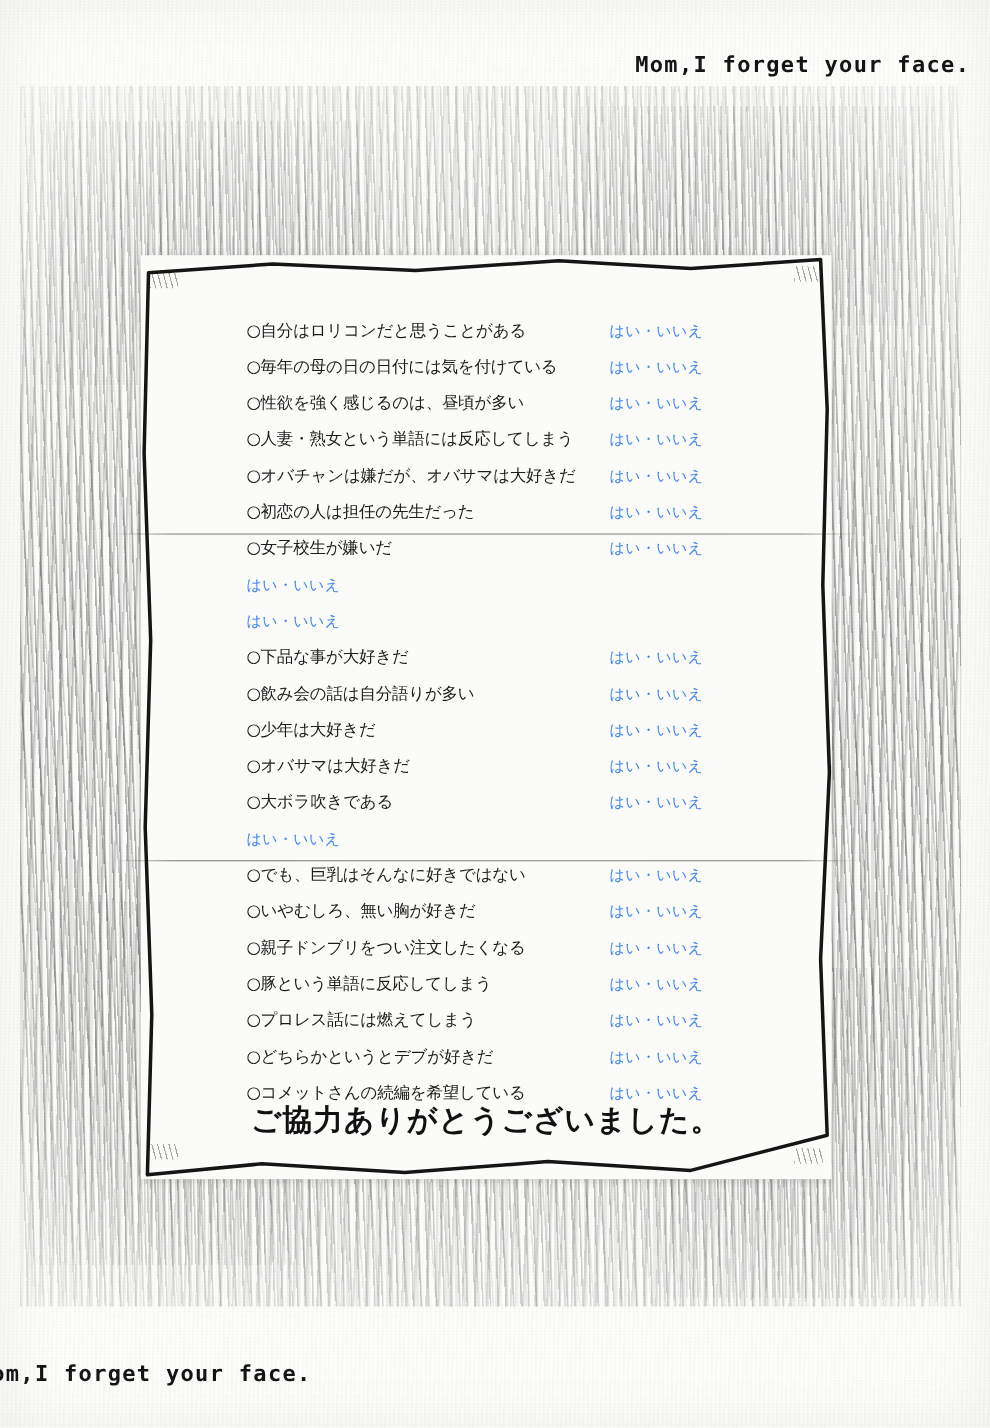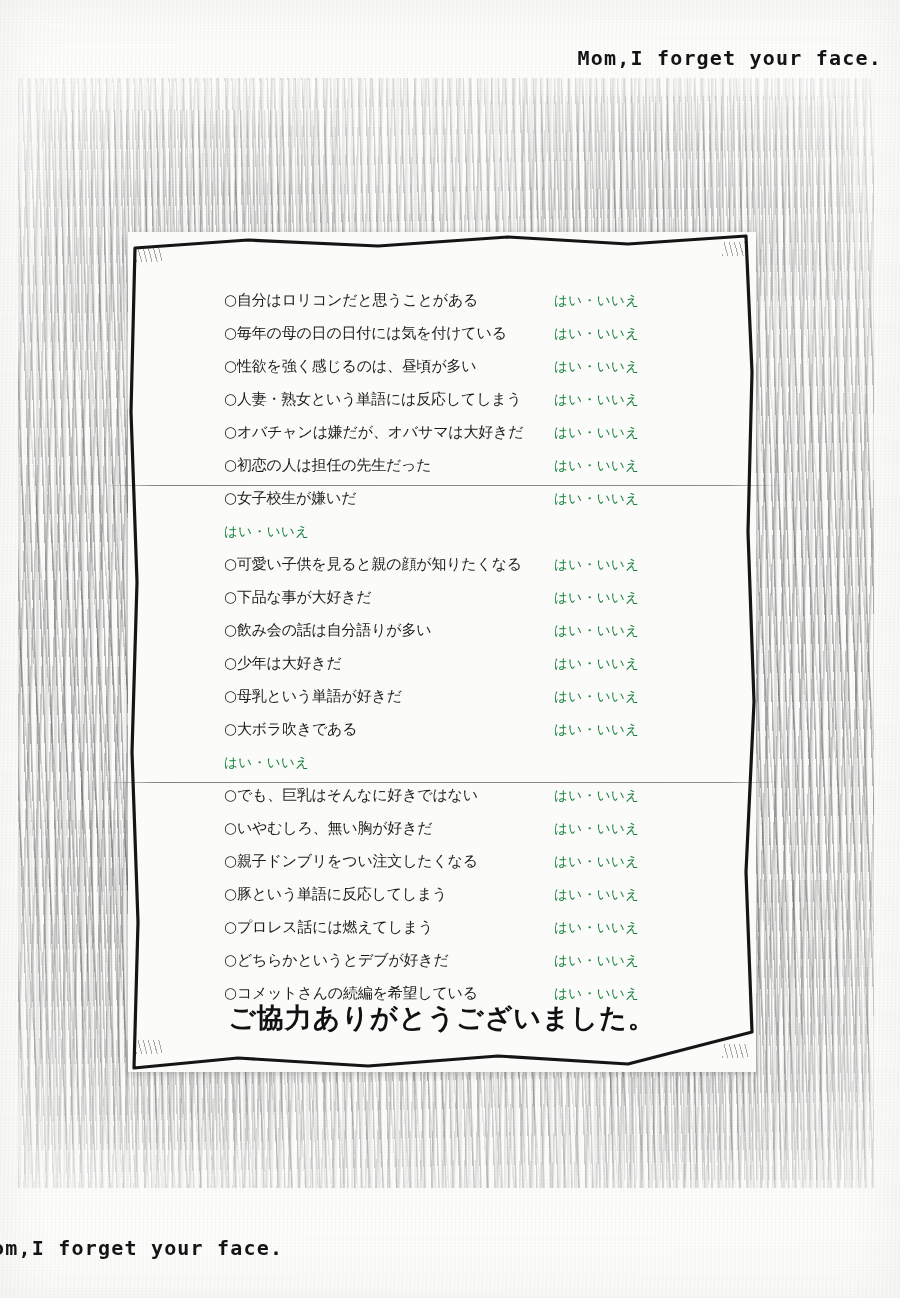--- a/index.html
+++ b/index.html
@@ -136,21 +136,21 @@
   }
   .qtext {
     width: 330px;
     white-space: nowrap;
     letter-spacing: -0.2px;
   }
   .qans {
     font-size: 13.5px;
     letter-spacing: 0.5px;
     white-space: nowrap;
-    color: #15803d;
+    color: #3b82f6;
   }
 
   
   .crease {
     position: absolute;
     left: -26px;
     right: -26px;
     height: 1px;
     background: linear-gradient(90deg, rgba(0,0,0,0) 0%, rgba(30,30,30,0.55) 8%, rgba(30,30,30,0.5) 92%, rgba(0,0,0,0) 100%);
     pointer-events: none;
@@ -237,37 +237,36 @@
         <span class="qans">はい・いいえ</span>
       </div>
       <div class="qrow">
         <span class="qtext">○女子校生が嫌いだ</span>
         <span class="qans">はい・いいえ</span>
       </div>
       <div class="qrow">
         <span class="qans">はい・いいえ</span>
       </div>
       <div class="qrow">
-        <span class="qtext">○可愛い子供を見ると親の顔が知りたくなる</span>
         <span class="qans">はい・いいえ</span>
       </div>
       <div class="qrow">
         <span class="qtext">○下品な事が大好きだ</span>
         <span class="qans">はい・いいえ</span>
       </div>
       <div class="qrow">
         <span class="qtext">○飲み会の話は自分語りが多い</span>
         <span class="qans">はい・いいえ</span>
       </div>
       <div class="qrow">
         <span class="qtext">○少年は大好きだ</span>
         <span class="qans">はい・いいえ</span>
       </div>
       <div class="qrow">
-        <span class="qtext">○母乳という単語が好きだ</span>
+        <span class="qtext">○オバサマは大好きだ</span>
         <span class="qans">はい・いいえ</span>
       </div>
       <div class="qrow">
         <span class="qtext">○大ボラ吹きである</span>
         <span class="qans">はい・いいえ</span>
       </div>
       <div class="qrow">
         <span class="qans">はい・いいえ</span>
       </div>
       <div class="qrow">

